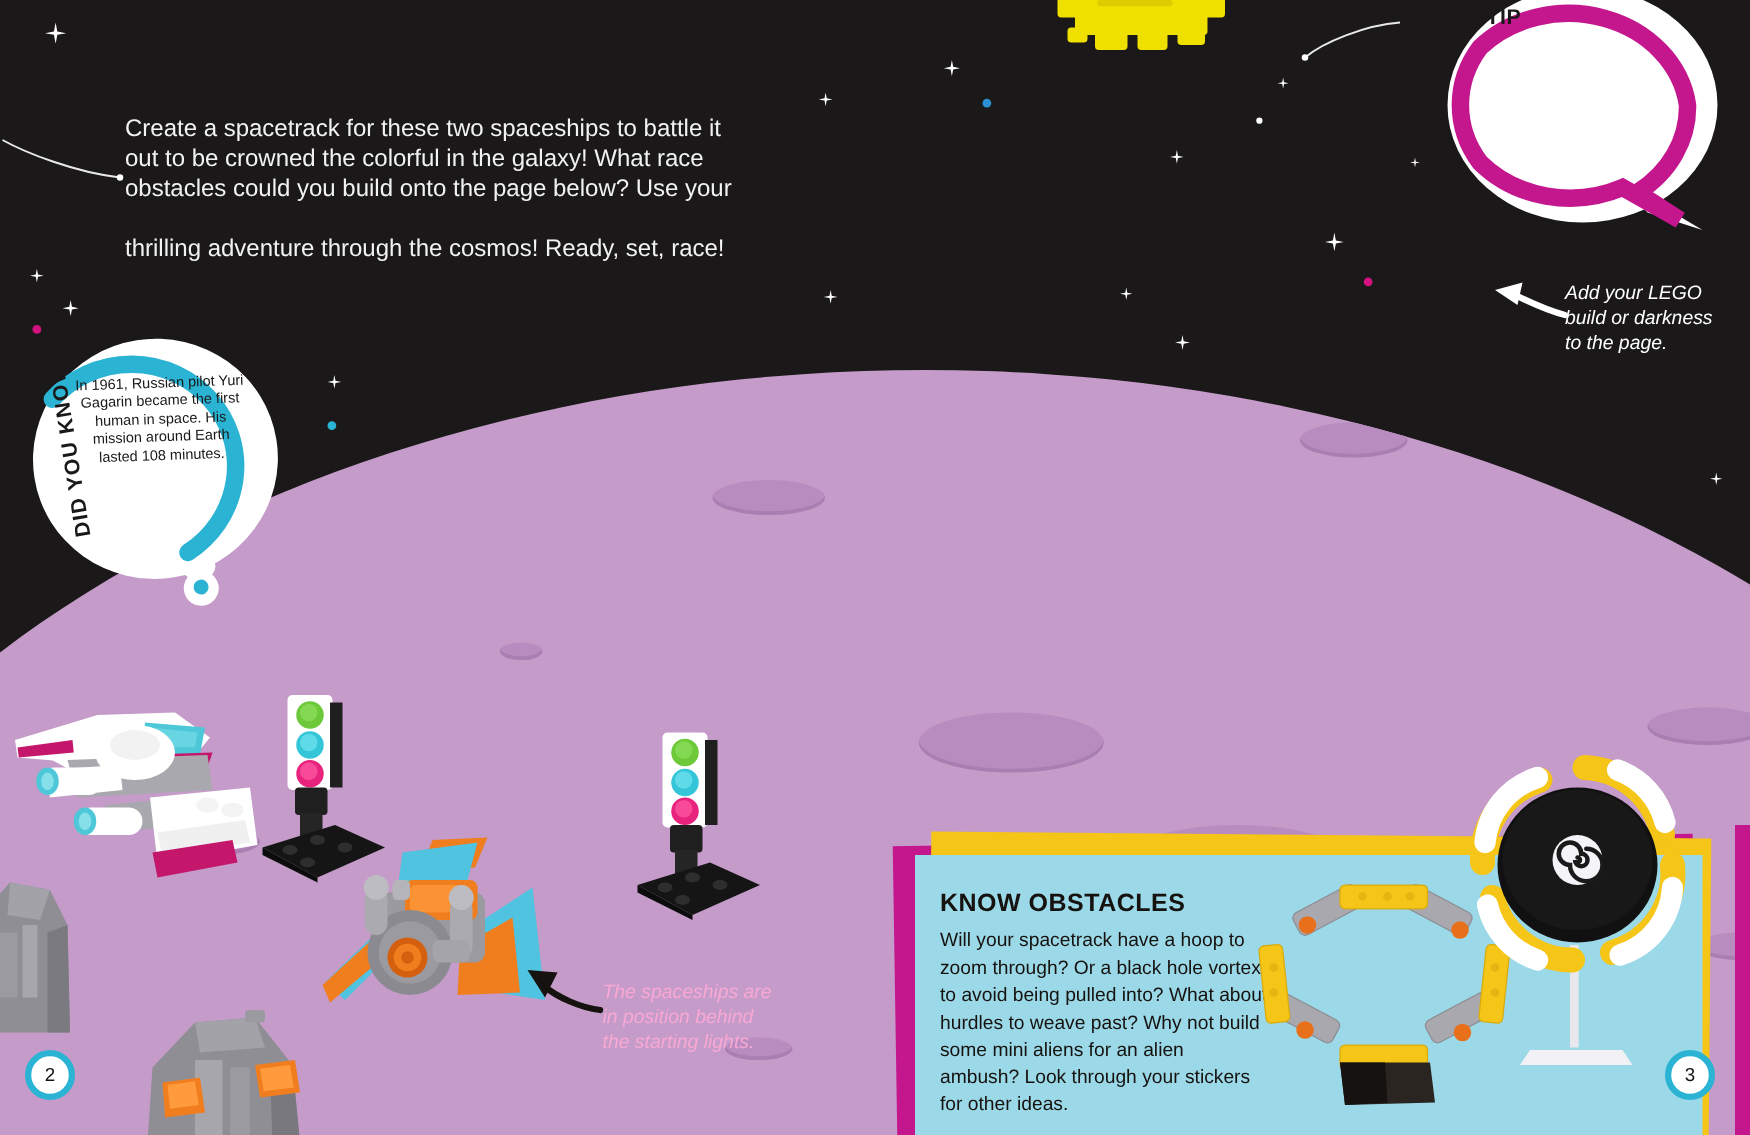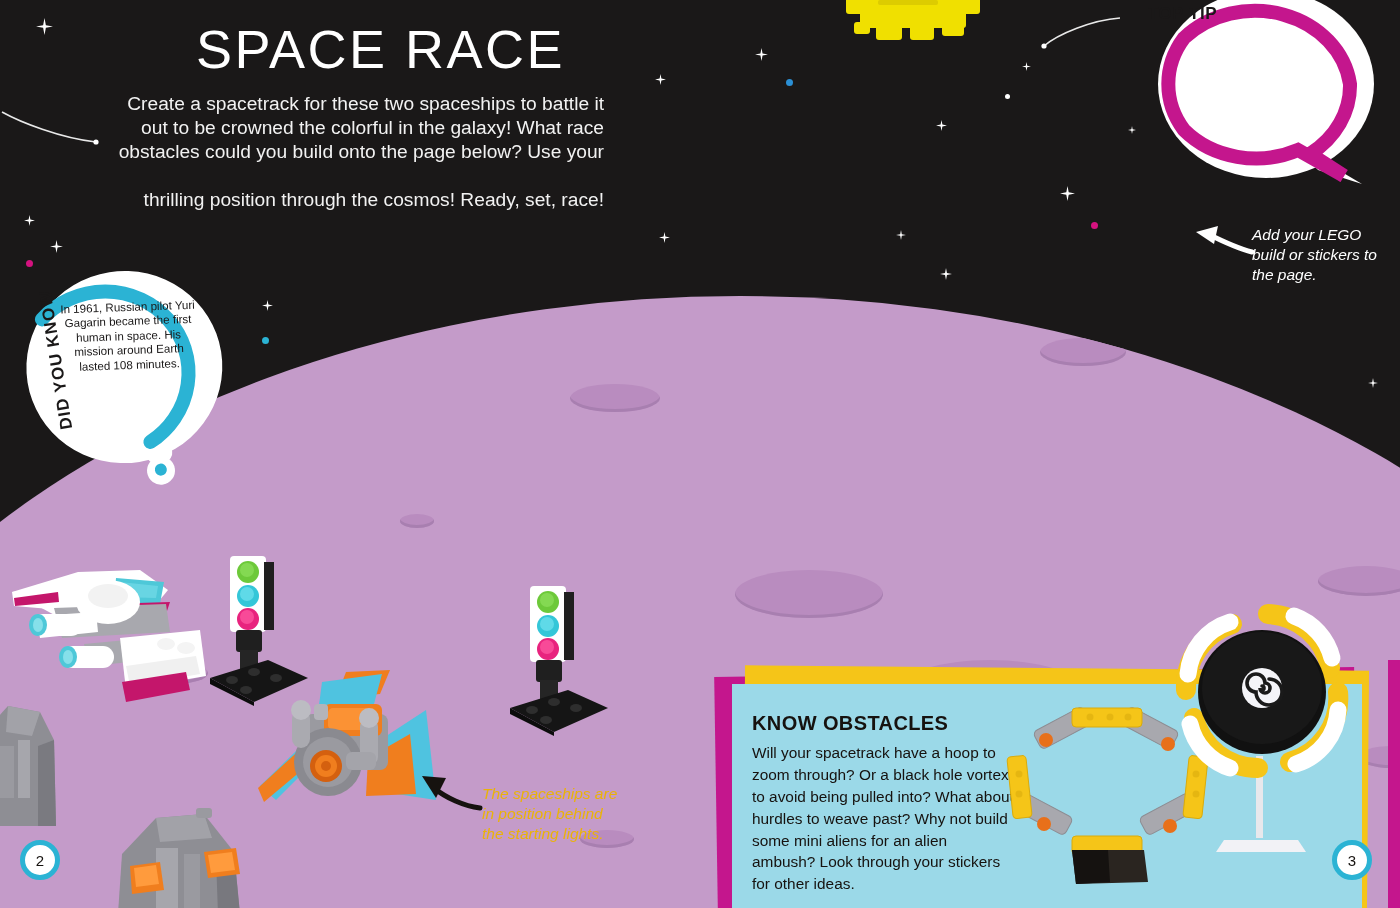--- a/index.html
+++ b/index.html
@@ -37,21 +37,21 @@
 
   
   #title {
     position:absolute; left:196px; top:22px;
     color:#fff; font-size:54px; letter-spacing:2.5px;
     font-weight:400; line-height:1;
   }
   #intro {
     position:absolute; left:100px; top:92px; width:504px;
     color:#f2f2f2; font-size:19.2px; line-height:1.25;
-    text-align:right;
+    text-align:left;
   }
   #intro sup { font-size:0.58em; vertical-align:super; }
 
   
   .bubble-wrap { position:absolute; }
 
   #tiptip-wrap { left:1148px; top:-22px; width:240px; height:220px; }
   #didyouknow-wrap { left:22px; top:262px; width:220px; height:230px; transform:rotate(-9deg); }
 
   .bubble-label {
@@ -72,21 +72,21 @@
   #dyk-text {
     left:44px; top:38px; width:138px; font-size:11.6px;
     transform:rotate(7deg); line-height:1.24;
   }
 
   
   .note {
     position:absolute; font-style:italic; line-height:1.3;
   }
   #note-lego { left:1252px; top:225px; width:130px; font-size:15.5px; color:#fff; }
-  #note-ships { left:482px; top:784px; width:140px; font-size:15.5px; color:#eab308; }
+  #note-ships { left:482px; top:784px; width:140px; font-size:15.5px; color:#f9a8d4; }
   .arrow { position:absolute; }
   .arrow svg { display:block; overflow:visible; }
 
   
   #panel-magenta {
     position:absolute; left:716px; top:672px; width:640px; height:236px;
     background:#c4168d; transform:rotate(-0.9deg);
   }
   #panel-yellow {
     position:absolute; left:744px; top:668px; width:624px; height:240px;
@@ -178,27 +178,26 @@
     <div class="crater" style="left:995px;  top:274px; width:148px; height:48px;"></div>
     <div class="crater" style="left:1578px; top:270px; width:96px;  height:30px;"></div>
 
     <div class="crater" style="left:1160px; top:364px; width:180px; height:56px;"></div>
     <div class="crater" style="left:186px;  top:480px; width:108px; height:34px;"></div>
     <div class="crater" style="left:1618px; top:450px; width:68px;  height:22px;"></div>
 
     <div class="crater" style="left:840px;  top:534px; width:54px;  height:18px;"></div>
   </div>
 
-  <div id="title">SPACE RACE</div>
   <div id="intro">
     <span>Create a spacetrack for these two spaceships to battle it</span><br>
     <span>out to be crowned the colorful in the galaxy! What race</span><br>
     <span>obstacles could you build onto the page below? Use your</span><br>
     <br>
-    <span>thrilling position through the cosmos! Ready, set, race!</span>
+    <span>thrilling adventure through the cosmos! Ready, set, race!</span>
   </div>
 
   <div class="build" style="left:818px; top:-78px;">
     <svg width="190" height="150" viewBox="0 0 190 150">
       <g fill="#f0e000">
         <rect x="14" y="0" width="162" height="30" rx="3"></rect>
         <rect x="6" y="26" width="178" height="26" rx="3"></rect>
         <rect x="16" y="48" width="158" height="26" rx="3"></rect>
         <rect x="28" y="70" width="134" height="22" rx="3"></rect>
         <rect x="42" y="88" width="106" height="18" rx="3"></rect>
@@ -245,21 +244,21 @@
     <div id="dyk-label">DID YOU KNOW</div>
     <div class="bubble-text" id="dyk-text">In 1961, Russian pilot Yuri Gagarin became the first human in space. His mission around Earth lasted 108 minutes.</div>
   </div>
 
   <div class="arrow" style="left:1192px; top:222px;">
     <svg width="64" height="36" viewBox="0 0 64 36">
       <path d="M60 30 C 44 26, 28 18, 16 12" stroke="#ffffff" stroke-width="5" fill="none" stroke-linecap="round"></path>
       <path d="M4 10 L26 4 L22 22 Z" fill="#ffffff"></path>
     </svg>
   </div>
-  <div class="note" id="note-lego">Add your LEGO build or stickers to the page.</div>
+  <div class="note" id="note-lego">Add your LEGO build or darkness to the page.</div>
 
   <div class="build" style="left:-16px; top:700px;">
     <svg width="100" height="126" viewBox="0 0 100 126">
       <path d="M2 126 L2 30 L24 6 L56 12 L70 40 L72 126 Z" fill="#8e8e94"></path>
       <path d="M24 6 L56 12 L48 36 L22 32 Z" fill="#a2a2a8"></path>
       <path d="M70 40 L72 126 L54 126 L54 46 Z" fill="#7a7a80"></path>
       <rect x="16" y="46" width="14" height="52" fill="#9a9aa0"></rect>
       <rect x="34" y="40" width="12" height="58" fill="#a6a6ac"></rect>
       <path d="M0 36 L14 30 L16 52 L0 56 Z" fill="#f07e1e"></path>
       <path d="M2 38 L12 34 L13 48 L2 51 Z" fill="#ff9b3d"></path>

